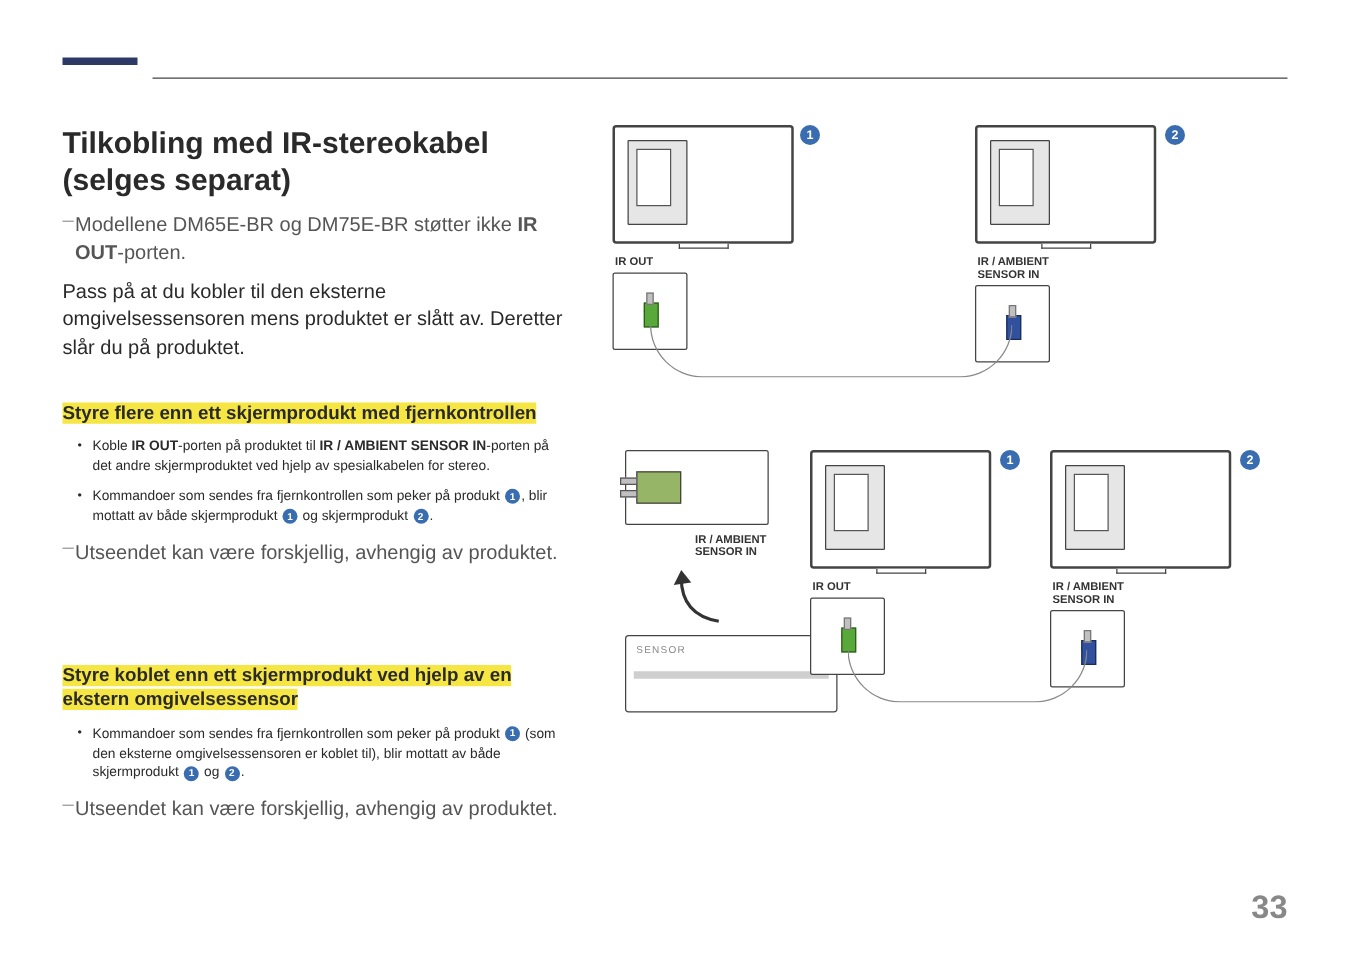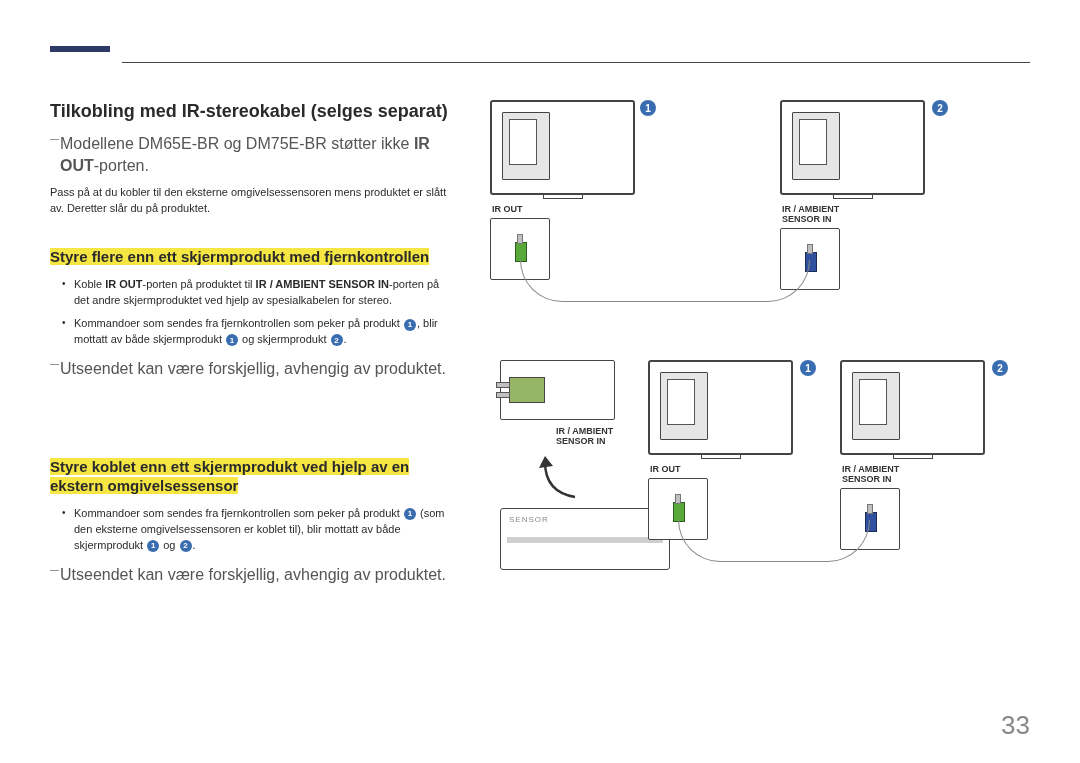--- a/index.html
+++ b/index.html
@@ -35,21 +35,21 @@
   }
   .left-col {
     width: 400px;
     flex-shrink: 0;
   }
   .right-col {
     flex: 1;
     position: relative;
   }
   h2.title {
-    font-size: 18px;
+    font-size: 24px;
     font-weight: bold;
     line-height: 1.25;
     margin-bottom: 10px;
   }
   .note {
     font-size: 16px;
     color: #555;
     margin-bottom: 8px;
     line-height: 1.4;
     position: relative;
@@ -57,21 +57,21 @@
   }
   .note::before {
     content: "―";
     position: absolute;
     left: 0;
     top: 0;
     color: #555;
     font-size: 9px;
   }
   .para {
-    font-size: 11px;
+    font-size: 16px;
     line-height: 1.4;
     margin-bottom: 31px;
   }
   h3.sub {
     font-size: 15px;
     font-weight: bold;
     line-height: 1.3;
     margin-bottom: 10px;
     margin-top: 18px;
   }
@@ -108,21 +108,21 @@
     vertical-align: middle;
     margin: 0 1px;
   }
   b { font-weight: bold; }
   .page-num {
     position: absolute;
     right: 50px;
     bottom: 22px;
     font-size: 26px;
     color: #888;
-    font-weight: 400;
+    font-weight: 700;
   }
 
   
   .diag1 { position: relative; height: 210px; margin-top: 0px; }
   .diag2 { position: relative; height: 290px; margin-top: 50px; }
   .monitor {
     position: absolute;
     border: 2px solid #444;
     border-radius: 3px;
     background: #fff;

